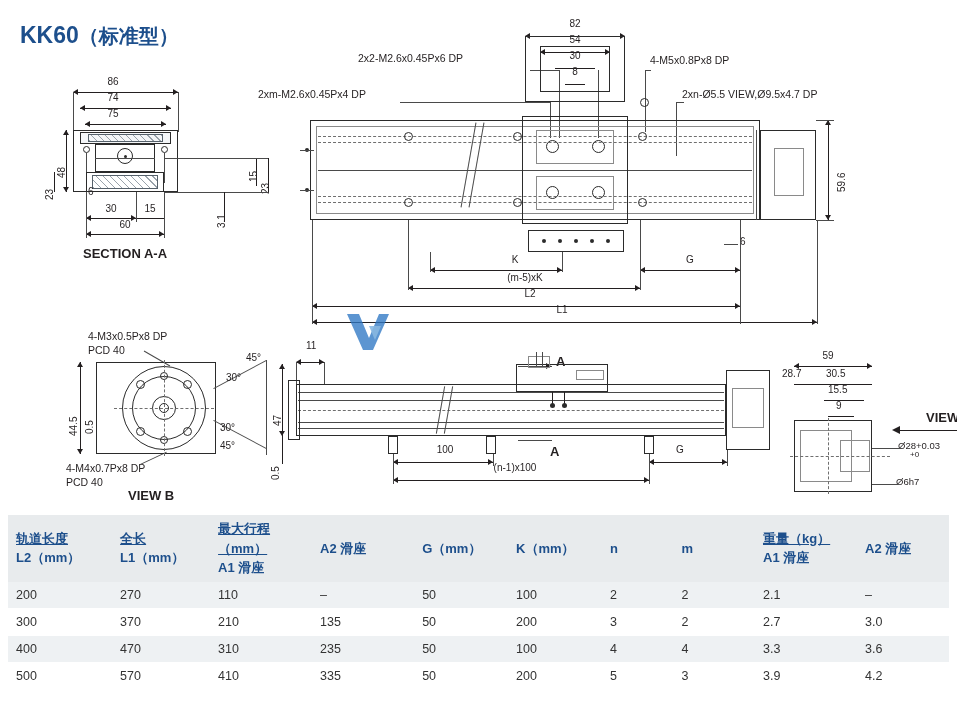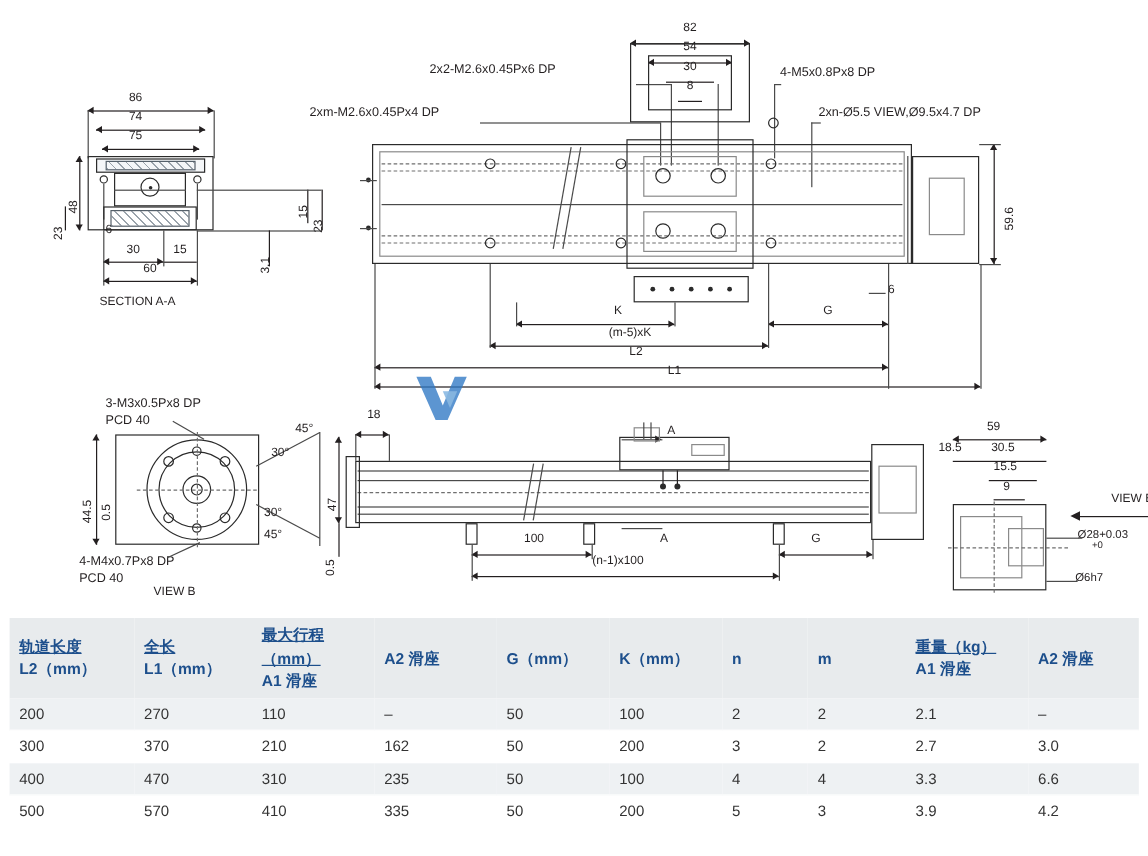--- a/index.html
+++ b/index.html
@@ -49,22 +49,22 @@
   }
   .dimc { text-align: center; }
   .lbl {
     position: absolute;
     font-size: 10.5px;
     color: #231f20;
     white-space: nowrap;
   }
   .lbl-b {
     position: absolute;
-    font-size: 10px;
-    font-weight: normal;
+    font-size: 13px;
+    font-weight: bold;
     color: #231f20;
     white-space: nowrap;
   }
   .rot90 {
     transform: rotate(-90deg);
     transform-origin: left top;
   }
   .rect {
     position: absolute;
     border: 1px solid #2b2b2b;
@@ -160,20 +160,23 @@
   .col-g { width: 70px; }
   .col-h { width: 80px; }
   .col-i { width: 100px; }
   .col-j { width: 90px; }
 </style>
 </head>
 <body>
 
 <div class="page">
 
+  <div class="title">
+    <span>KK60</span><span class="sub">（标准型）</span>
+  </div>
 
   <div class="dwg" style="left:40px; top:70px; width:240px; height:180px;">
 
     <div class="dim dimc" style="left:58px; top:6px; width:30px;">86</div>
     <div class="ln h" style="left:33px; top:22px; width:105px;"></div>
     <div class="arrowL" style="left:33px; top:19px;"></div>
     <div class="arrowR" style="left:133px; top:19px;"></div>
     <div class="ln v thin" style="left:33px; top:22px; height:40px;"></div>
     <div class="ln v thin" style="left:138px; top:22px; height:40px;"></div>
 
@@ -358,21 +361,21 @@
     <div class="ln v thin" style="left:440px; top:190px; height:104px;"></div>
     <div class="ln v thin" style="left:517px; top:190px; height:104px;"></div>
     <div class="ln v thin" style="left:108px; top:190px; height:70px;"></div>
     <div class="ln v thin" style="left:340px; top:190px; height:70px;"></div>
     <div class="ln v thin" style="left:130px; top:222px; height:20px;"></div>
     <div class="ln v thin" style="left:262px; top:222px; height:20px;"></div>
   </div>
 
   <div class="dwg" style="left:70px; top:330px; width:220px; height:170px;">
 
-    <div class="lbl" style="left:18px; top:0px;">3-M3x0.5Px8 DP</div>
+    <div class="lbl" style="left:18px; top:0px;">4-M3x0.5Px8 DP</div>
     <div class="lbl" style="left:18px; top:14px;">PCD 40</div>
     <div class="lbl" style="left:-4px; top:132px;">4-M4x0.7Px8 DP</div>
     <div class="lbl" style="left:-4px; top:146px;">PCD 40</div>
     <div class="ln h thin" style="left:72px; top:28px; width:30px; transform: rotate(30deg);"></div>
     <div class="ln h thin" style="left:68px; top:128px; width:30px; transform: rotate(-25deg);"></div>
 
     <div class="rect" style="left:26px; top:32px; width:120px; height:92px;"></div>
     <div class="circ" style="left:52px; top:36px; width:84px; height:84px;"></div>
     <div class="circ" style="left:62px; top:46px; width:64px; height:64px;"></div>
     <div class="circ" style="left:82px; top:66px; width:24px; height:24px;"></div>
@@ -400,21 +403,21 @@
     <div class="ln v" style="left:10px; top:32px; height:92px;"></div>
     <div class="arrowU" style="left:7px; top:32px;"></div>
     <div class="arrowD" style="left:7px; top:119px;"></div>
     <div class="dim rot90" style="left:14px; top:104px;">0.5</div>
 
     <div class="lbl-b" style="left:58px; top:158px;">VIEW B</div>
   </div>
 
   <div class="dwg" style="left:280px; top:330px; width:520px; height:180px;">
 
-    <div class="dim" style="left:26px; top:10px;">18</div>
+    <div class="dim" style="left:26px; top:10px;">11</div>
     <div class="ln h" style="left:16px; top:32px; width:28px;"></div>
     <div class="arrowL" style="left:16px; top:29px;"></div>
     <div class="arrowR" style="left:39px; top:29px;"></div>
     <div class="ln v thin" style="left:16px; top:32px; height:22px;"></div>
     <div class="ln v thin" style="left:44px; top:32px; height:22px;"></div>
 
     <div class="lbl-b" style="left:276px; top:24px;">A</div>
     <div class="ln h thin" style="left:238px; top:36px; width:34px;"></div>
     <div class="arrowR" style="left:266px; top:33px;"></div>
     <div class="lbl-b" style="left:270px; top:114px;">A</div>
@@ -479,21 +482,21 @@
     <div class="ln v thin" style="left:447px; top:120px; height:16px;"></div>
   </div>
 
   <div class="dwg" style="left:784px; top:305px; width:210px; height:180px;margin-top:39px;">
 
     <div class="dim dimc" style="left:24px; top:6px; width:40px;">59</div>
     <div class="ln h" style="left:10px; top:22px; width:78px;"></div>
     <div class="arrowL" style="left:10px; top:19px;"></div>
     <div class="arrowR" style="left:83px; top:19px;"></div>
 
-    <div class="dim" style="left:-2px; top:24px;">18.5</div>
+    <div class="dim" style="left:-2px; top:24px;">28.7</div>
     <div class="dim" style="left:42px; top:24px;">30.5</div>
     <div class="ln h" style="left:10px; top:40px; width:26px;"></div>
     <div class="ln h" style="left:36px; top:40px; width:52px;"></div>
 
     <div class="dim" style="left:44px; top:40px;">15.5</div>
     <div class="ln h" style="left:40px; top:56px; width:40px;"></div>
     <div class="dim" style="left:52px; top:56px;">9</div>
     <div class="ln h" style="left:44px; top:72px; width:26px;"></div>
 
     <div class="rect" style="left:10px; top:76px; width:78px; height:72px;"></div>
@@ -577,39 +580,39 @@
         <td>100</td>
         <td>2</td>
         <td>2</td>
         <td>2.1</td>
         <td>–</td>
       </tr>
       <tr>
         <td>300</td>
         <td>370</td>
         <td>210</td>
-        <td>162</td>
+        <td>135</td>
         <td>50</td>
         <td>200</td>
         <td>3</td>
         <td>2</td>
         <td>2.7</td>
         <td>3.0</td>
       </tr>
       <tr class="alt">
         <td>400</td>
         <td>470</td>
         <td>310</td>
         <td>235</td>
         <td>50</td>
         <td>100</td>
         <td>4</td>
         <td>4</td>
         <td>3.3</td>
-        <td>6.6</td>
+        <td>3.6</td>
       </tr>
       <tr>
         <td>500</td>
         <td>570</td>
         <td>410</td>
         <td>335</td>
         <td>50</td>
         <td>200</td>
         <td>5</td>
         <td>3</td>

